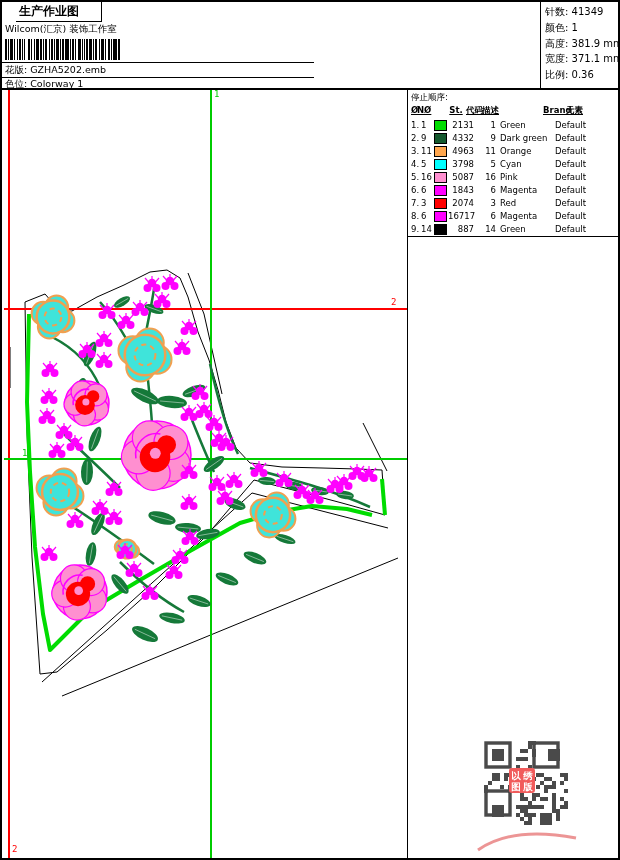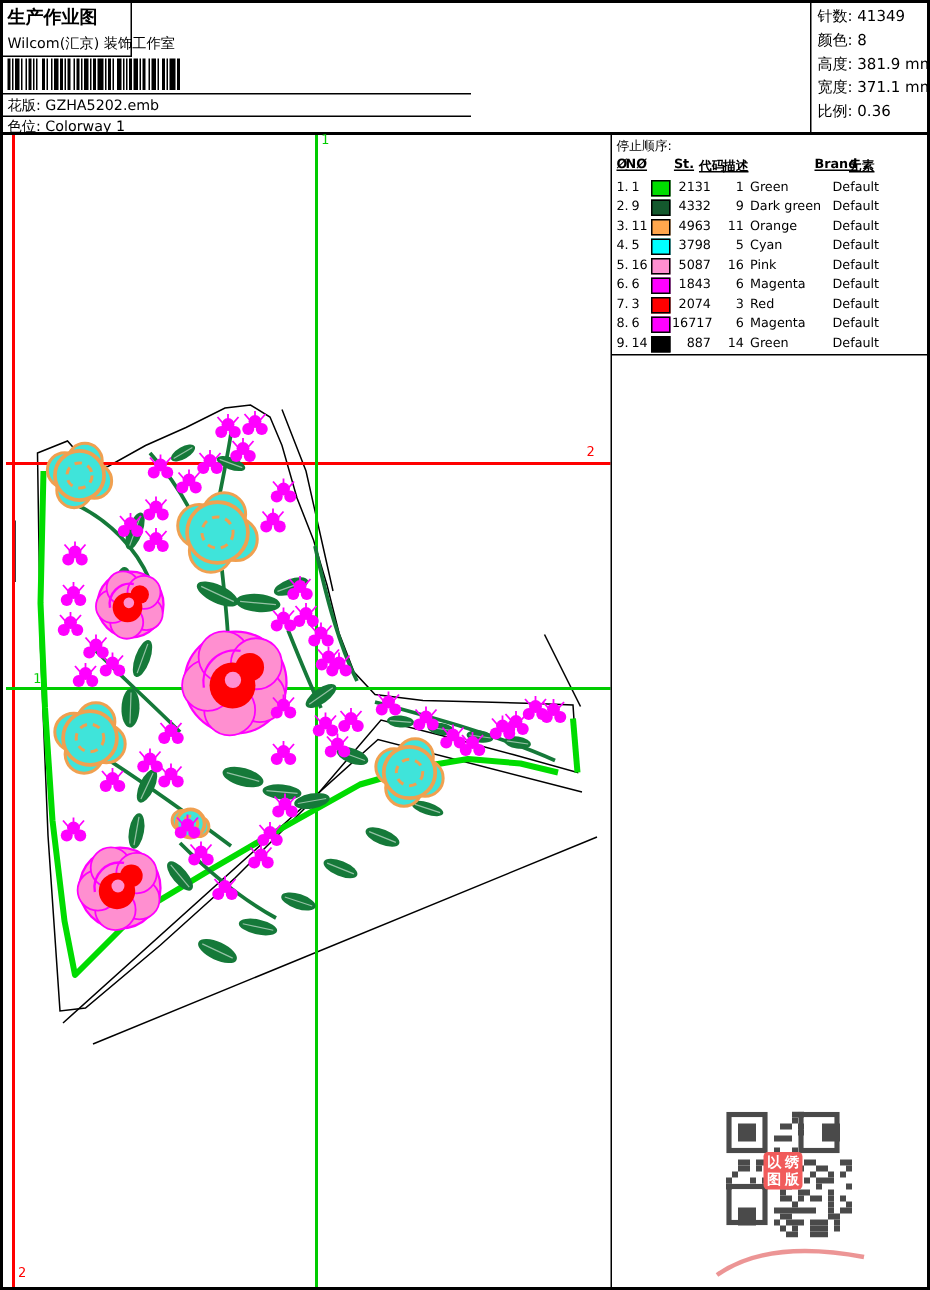--- a/index.html
+++ b/index.html
@@ -1,20 +1,20 @@
 <!DOCTYPE html>
 <html><head>
 <meta charset="utf-8">
 <style>
   html,body{margin:0;padding:0;background:#888;}
   .page{position:relative;width:620px;height:860px;background:#fff;border:2px solid #000;
         box-sizing:border-box;font-family:"DejaVu Sans","Liberation Sans",sans-serif;overflow:hidden;}
   
   .header{position:absolute;left:0;top:0;width:616px;height:86px;border-bottom:2px solid #000;background:#fff;z-index:5;}
-  .title-box{position:absolute;left:0;top:0;width:86px;height:36px;border-right:1px solid #000;border-bottom:1px solid #000;
+  .title-box{position:absolute;left:14px;top:0;width:86px;height:20px;border-right:1px solid #000;border-bottom:1px solid #000;
              font-weight:bold;font-size:12px;line-height:18px;padding-left:3px;white-space:nowrap;box-sizing:border-box;}
   .company{position:absolute;left:3px;top:21px;font-size:9.5px;white-space:nowrap;}
   .barcode{position:absolute;left:3px;top:37px;height:21px;display:flex;}
   .barcode div{height:100%;}
   .hrule{position:absolute;left:0;width:312px;height:1px;background:#000;}
   .meta-row{position:absolute;left:3px;font-size:9.5px;white-space:nowrap;}
   .info-box{position:absolute;left:538px;top:0;width:78px;height:86px;border-left:1px solid #000;
             box-sizing:border-box;padding:2px 0 0 4px;font-size:10px;line-height:15.8px;}
   .info-box .irow{white-space:nowrap;}
   
@@ -557,21 +557,21 @@
     <div class="meta-row" style="top:62px">
       <span>花版:</span>
       <span>GZHA5202.emb</span>
     </div>
     <div class="meta-row" style="top:76px">
       <span>色位:</span>
       <span>Colorway 1</span>
     </div>
     <div class="info-box" id="info-box">
         <div class="irow">针数: 41349</div>
-        <div class="irow">颜色: 8</div>
+        <div class="irow">颜色: 1</div>
         <div class="irow">高度: 381.9 mm</div>
         <div class="irow">宽度: 371.1 mm</div>
         <div class="irow">比例: 0.36</div>
       </div>
   </div>
 
   <div class="divider"></div>
   <div class="stop-table">
     <div class="st-title">停止顺序:</div>
     <div class="st-head">

